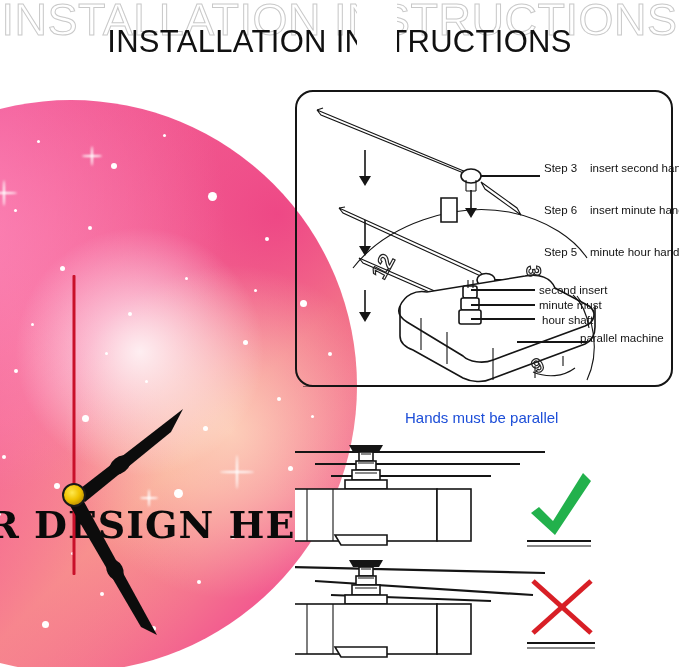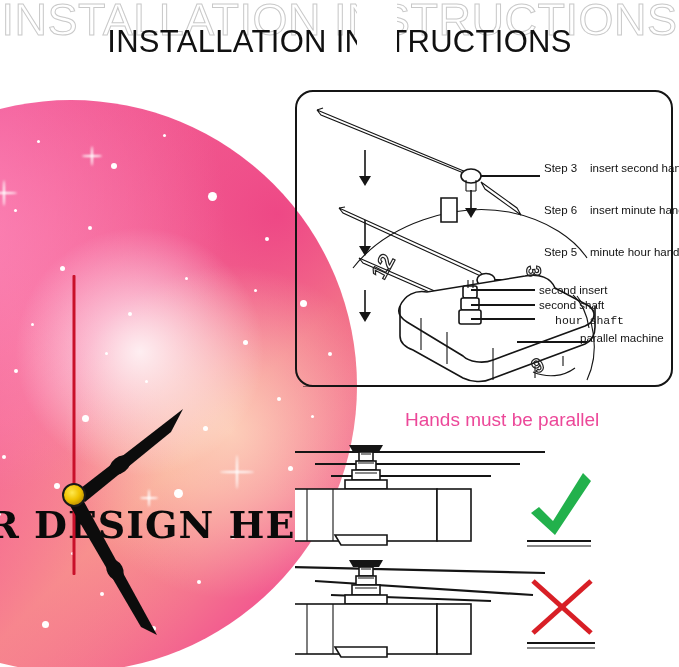--- a/index.html
+++ b/index.html
@@ -71,21 +71,21 @@
 
   
   #panel-top{
     position:absolute;left:295px;top:90px;width:378px;height:297px;
     border:2px solid #151515;border-radius:18px;box-sizing:border-box;background:transparent;
   }
   #panel-bottom{position:absolute;left:295px;top:395px;width:378px;height:268px;}
 
   .lbl{position:absolute;font-size:11.5px;color:#121212;white-space:nowrap;line-height:1.32;
        font-family:"Liberation Sans","DejaVu Sans",sans-serif;}
-  .hdg{position:absolute;font-size:19px;color:#ec4899;white-space:nowrap;
+  .hdg{position:absolute;font-size:15px;color:#1d4ed8;white-space:nowrap;
        font-family:"Liberation Sans","DejaVu Sans",sans-serif;}
 
   .step-row{position:absolute;font-size:11.5px;color:#121212;white-space:nowrap;}
   .step-row .sn{display:inline-block;width:46px;}
 
   svg{display:block;}
   .ln{stroke:#151515;fill:none;}
   .thin{stroke-width:1.1;}
   .med{stroke-width:1.6;}
   .thick{stroke-width:2.2;}
@@ -275,22 +275,22 @@
     <span class="sn">Step 3</span><span>insert second hand</span>
   </div>
   <div class="step-row" style="left:544px;top:204px;">
     <span class="sn">Step 6</span><span>insert minute hand</span>
   </div>
   <div class="step-row" style="left:544px;top:246px;">
     <span class="sn">Step 5</span><span>minute hour hand</span>
   </div>
 
   <div class="lbl" style="left:539px;top:283px;">second insert</div>
-  <div class="lbl" style="left:539px;top:298px;">second shaft</div>
-  <div class="lbl" style="left:555px;top:313px;font-family:Liberation Mono, monospace;">hour shaft</div>
+  <div class="lbl" style="left:539px;top:298px;">minute must</div>
+  <div class="lbl" style="left:542px;top:313px;">hour shaft</div>
   <div class="lbl" style="left:580px;top:331px;">parallel machine</div>
 
   <div id="panel-bottom">
     <div class="hdg" style="left:110px;top:14px;">Hands must be parallel</div>
   </div>
 
   <svg style="position:absolute;left:295px;top:395px;width:378px;height:268px;" viewBox="0 0 378 268">
 
     <g>
 

